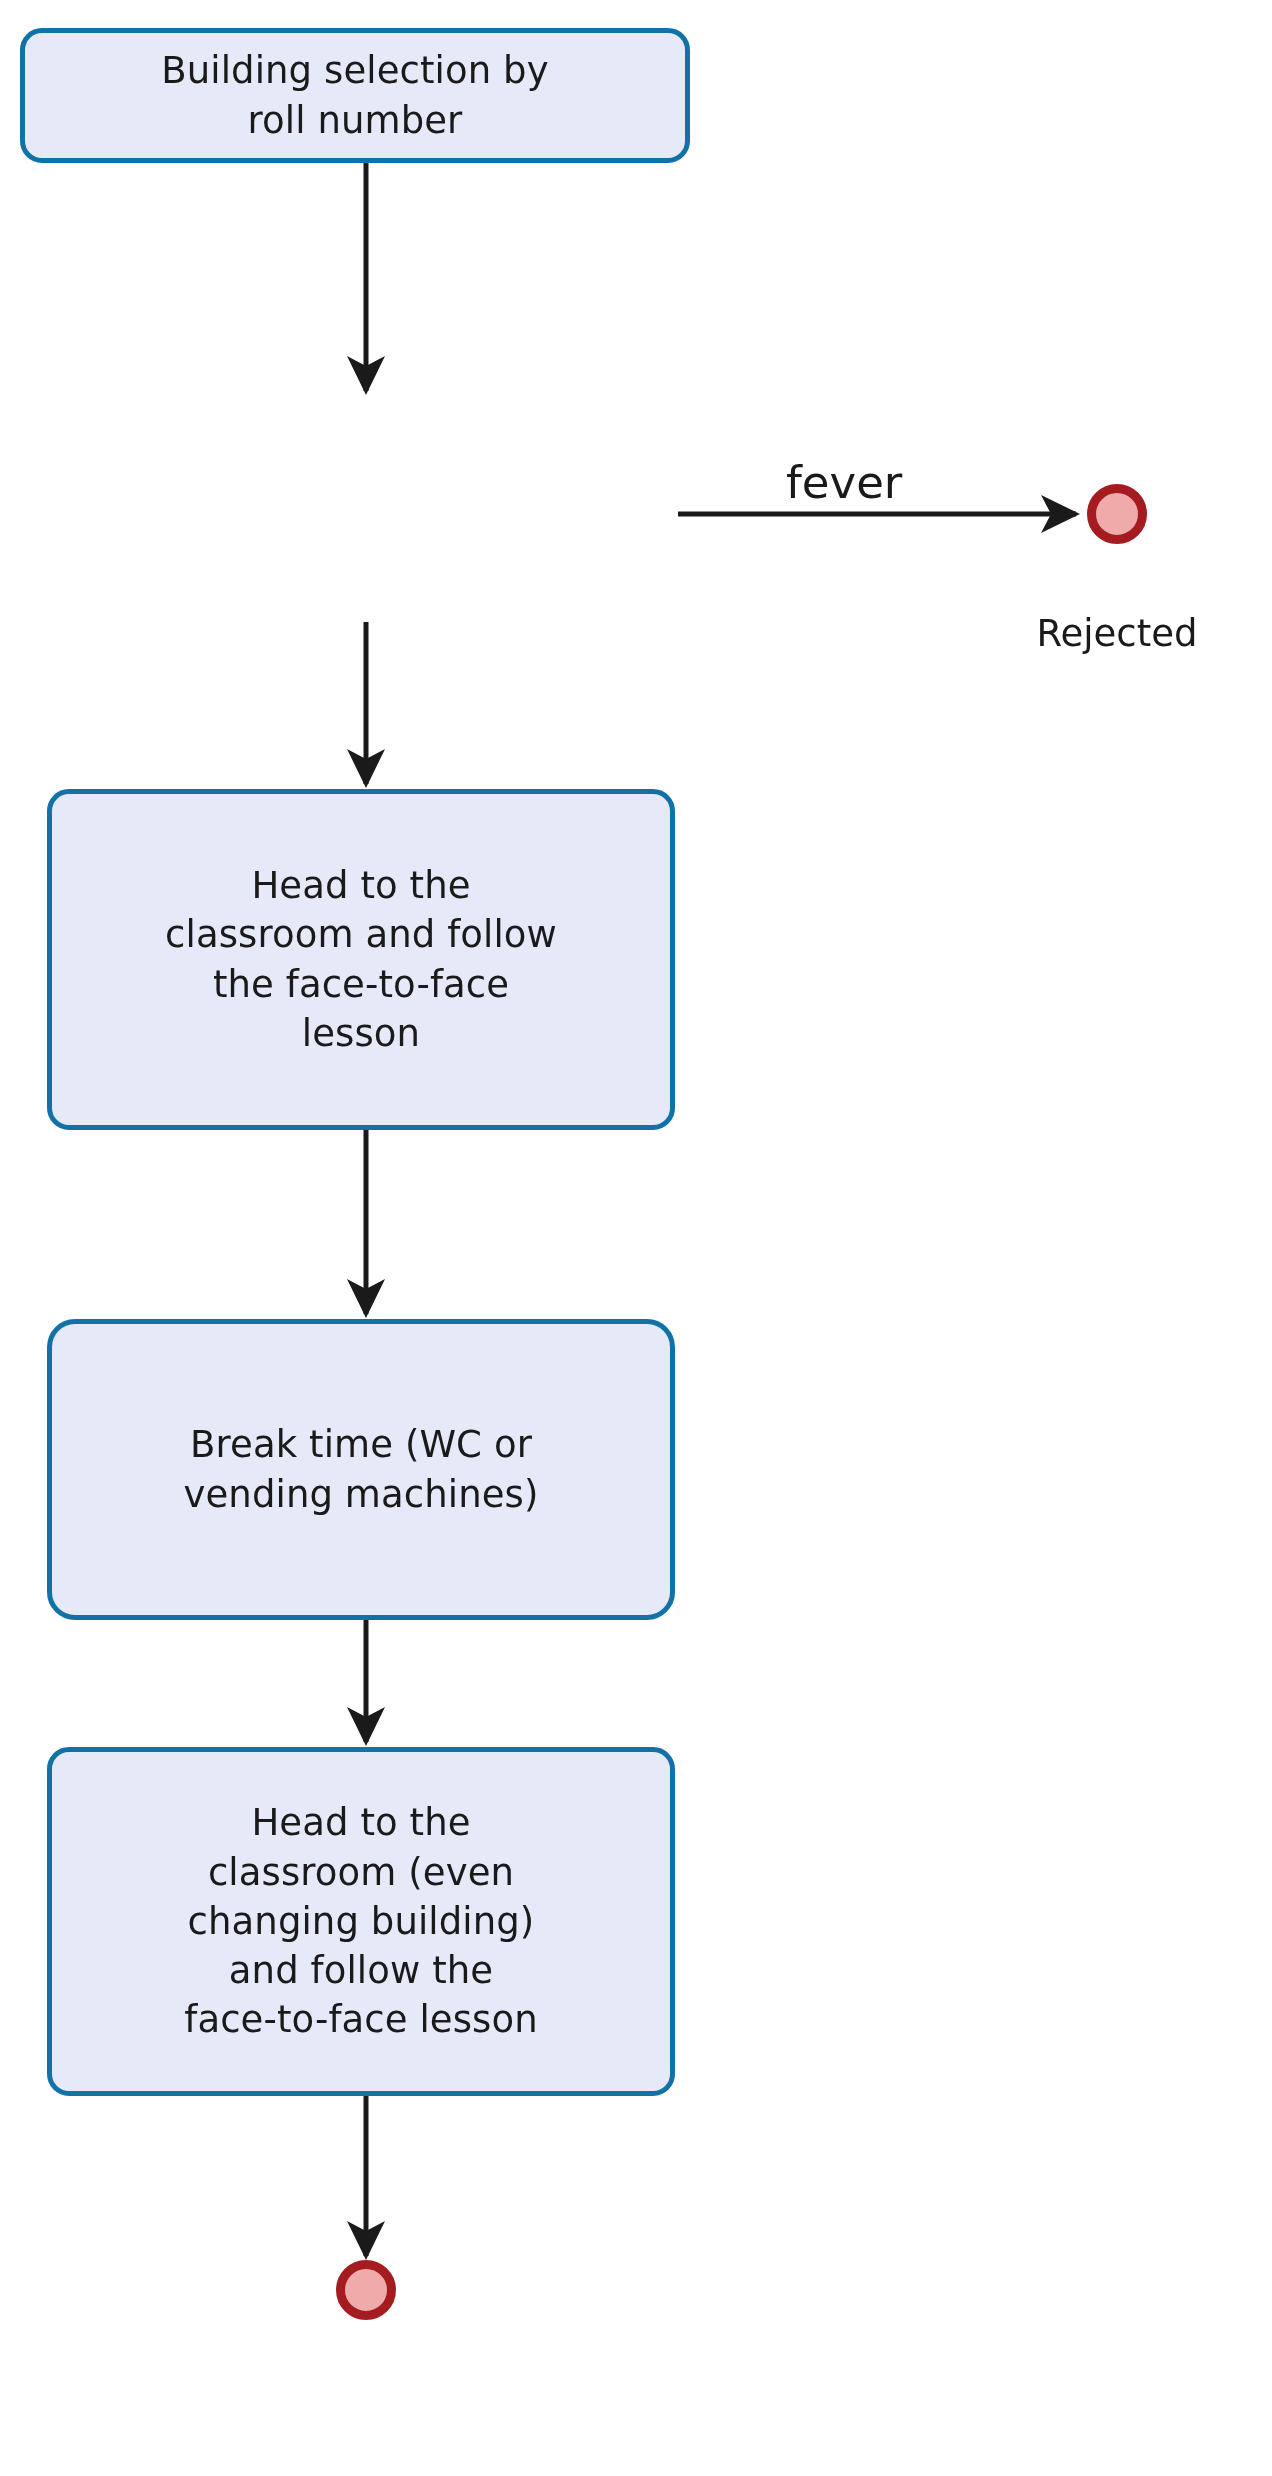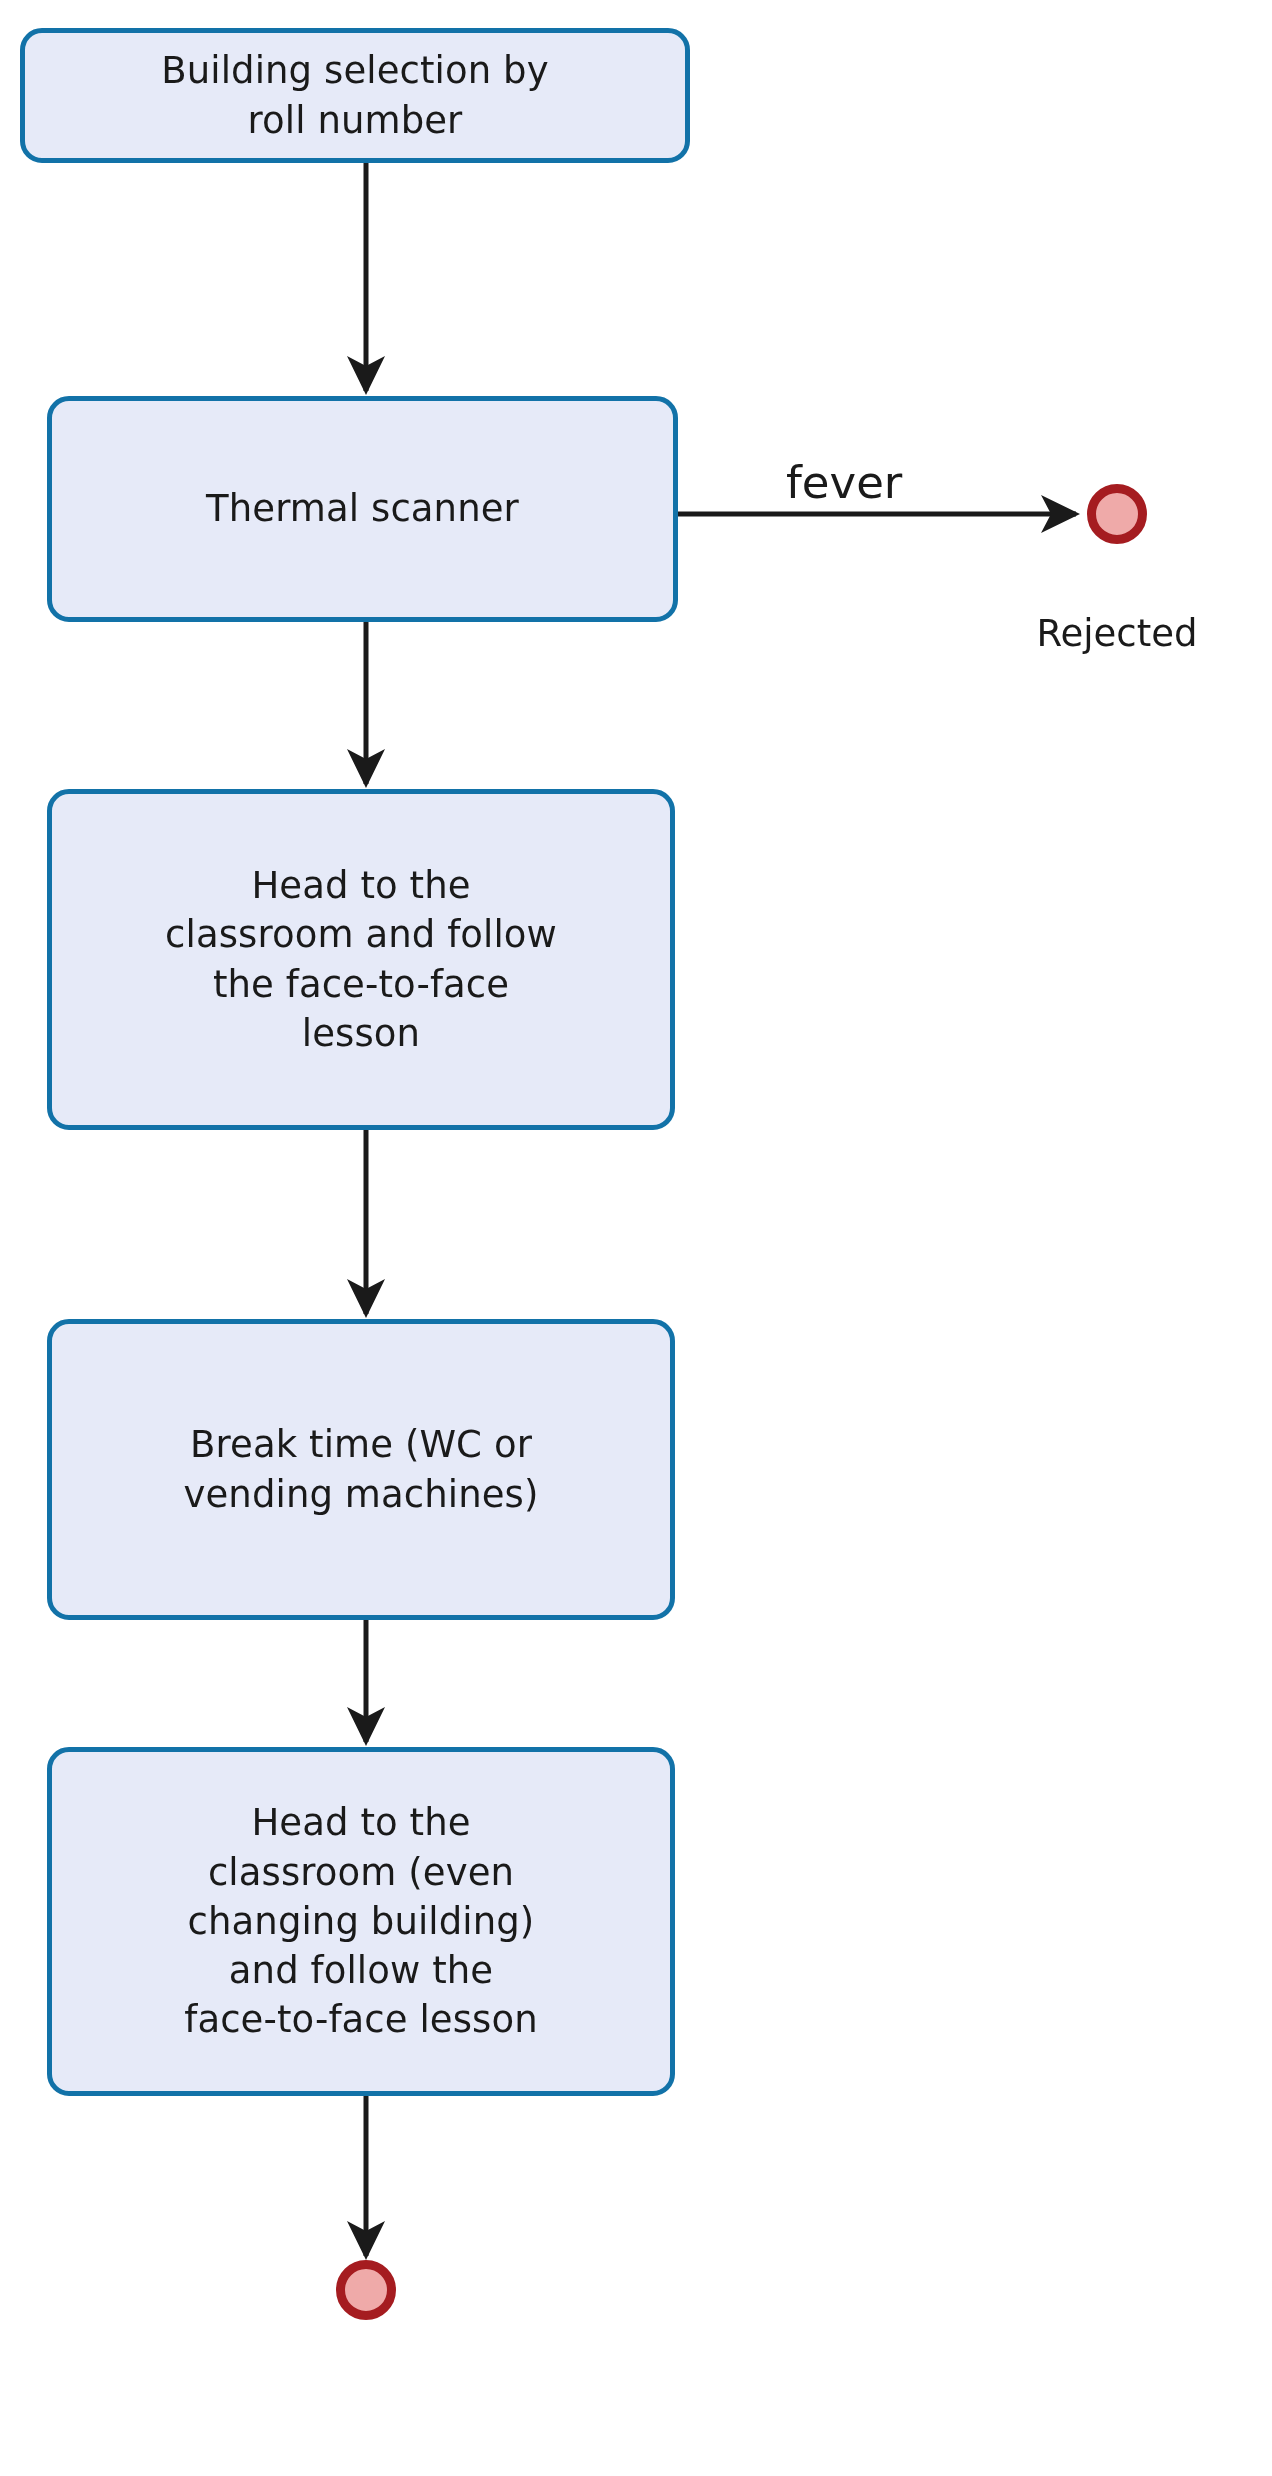--- a/index.html
+++ b/index.html
@@ -89,28 +89,27 @@
     <line x1="366" y1="1130" x2="366" y2="1314" stroke="#1a1a1a" stroke-width="5" marker-end="url(#arrowhead)"></line>
 
     <line x1="366" y1="1620" x2="366" y2="1742" stroke="#1a1a1a" stroke-width="5" marker-end="url(#arrowhead)"></line>
 
     <line x1="366" y1="2096" x2="366" y2="2256" stroke="#1a1a1a" stroke-width="5" marker-end="url(#arrowhead)"></line>
   </svg>
 
   <div class="node-box" style="left:20px; top:28px; width:670px; height:135px;">Building selection by
 roll number</div>
 
-  <div class="node-box" style="left:47px; top:396px; width:631px; height:226px;">Thermal scanner</div>
 
   <div class="node-box" style="left:47px; top:789px; width:628px; height:341px;">Head to the
 classroom and follow
 the face-to-face
 lesson</div>
 
-  <div class="node-box" style="left:47px; top:1319px; width:628px; height:301px;">Break time (WC or
+  <div class="node-box" style="left:47px; top:1319px; width:628px; height:301px;border-radius:28px;">Break time (WC or
 vending machines)</div>
 
   <div class="node-box" style="left:47px; top:1747px; width:628px; height:349px;">Head to the
 classroom (even
 changing building)
 and follow the
 face-to-face lesson</div>
 
   <div class="end-circle" style="left:1087px; top:484px; width:60px; height:60px;"></div>
 

